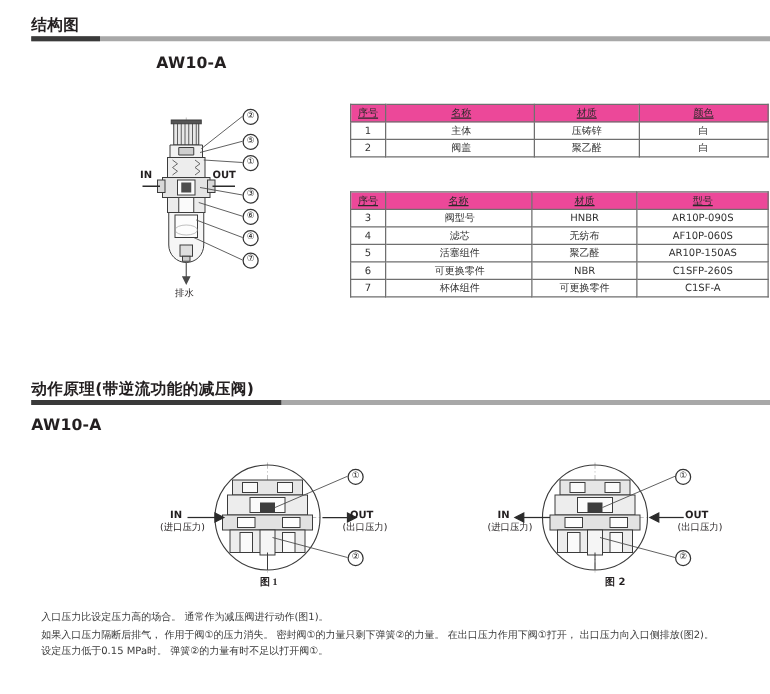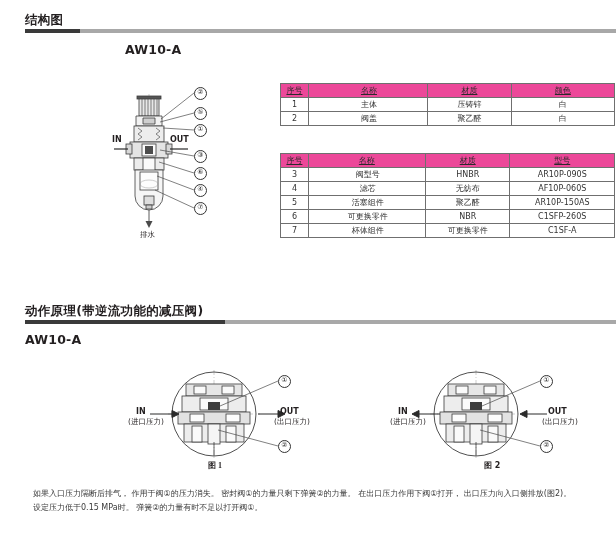--- a/index.html
+++ b/index.html
@@ -308,17 +308,18 @@
     <div class="lbl lbl-b" style="left:8px;top:39px;">IN</div>
     <div class="lbl" style="left:0px;top:49px;">(进口压力)</div>
     <div class="lbl lbl-b" style="left:158px;top:39px;">OUT</div>
     <div class="lbl" style="left:152px;top:49px;">(出口压力)</div>
     <div class="callout" style="left:150px;top:7px;">①</div>
     <div class="callout" style="left:150px;top:72px;">②</div>
     <div class="fig-cap" style="left:80px;top:92px;margin-left:14px;">图 2</div>
   </div>
 
   <div class="copy" style="left:33px;top:487px;">
+    <p>入口压力比设定压力高的场合。 通常作为减压阀进行动作(图1)。</p>
     <p>如果入口压力隔断后排气， 作用于阀①的压力消失。 密封阀①的力量只剩下弹簧②的力量。 在出口压力作用下阀①打开， 出口压力向入口侧排放(图2)。</p>
     <p>设定压力低于0.15 MPa时。 弹簧②的力量有时不足以打开阀①。</p>
   </div>
 
 </div>
 
 </body></html>

